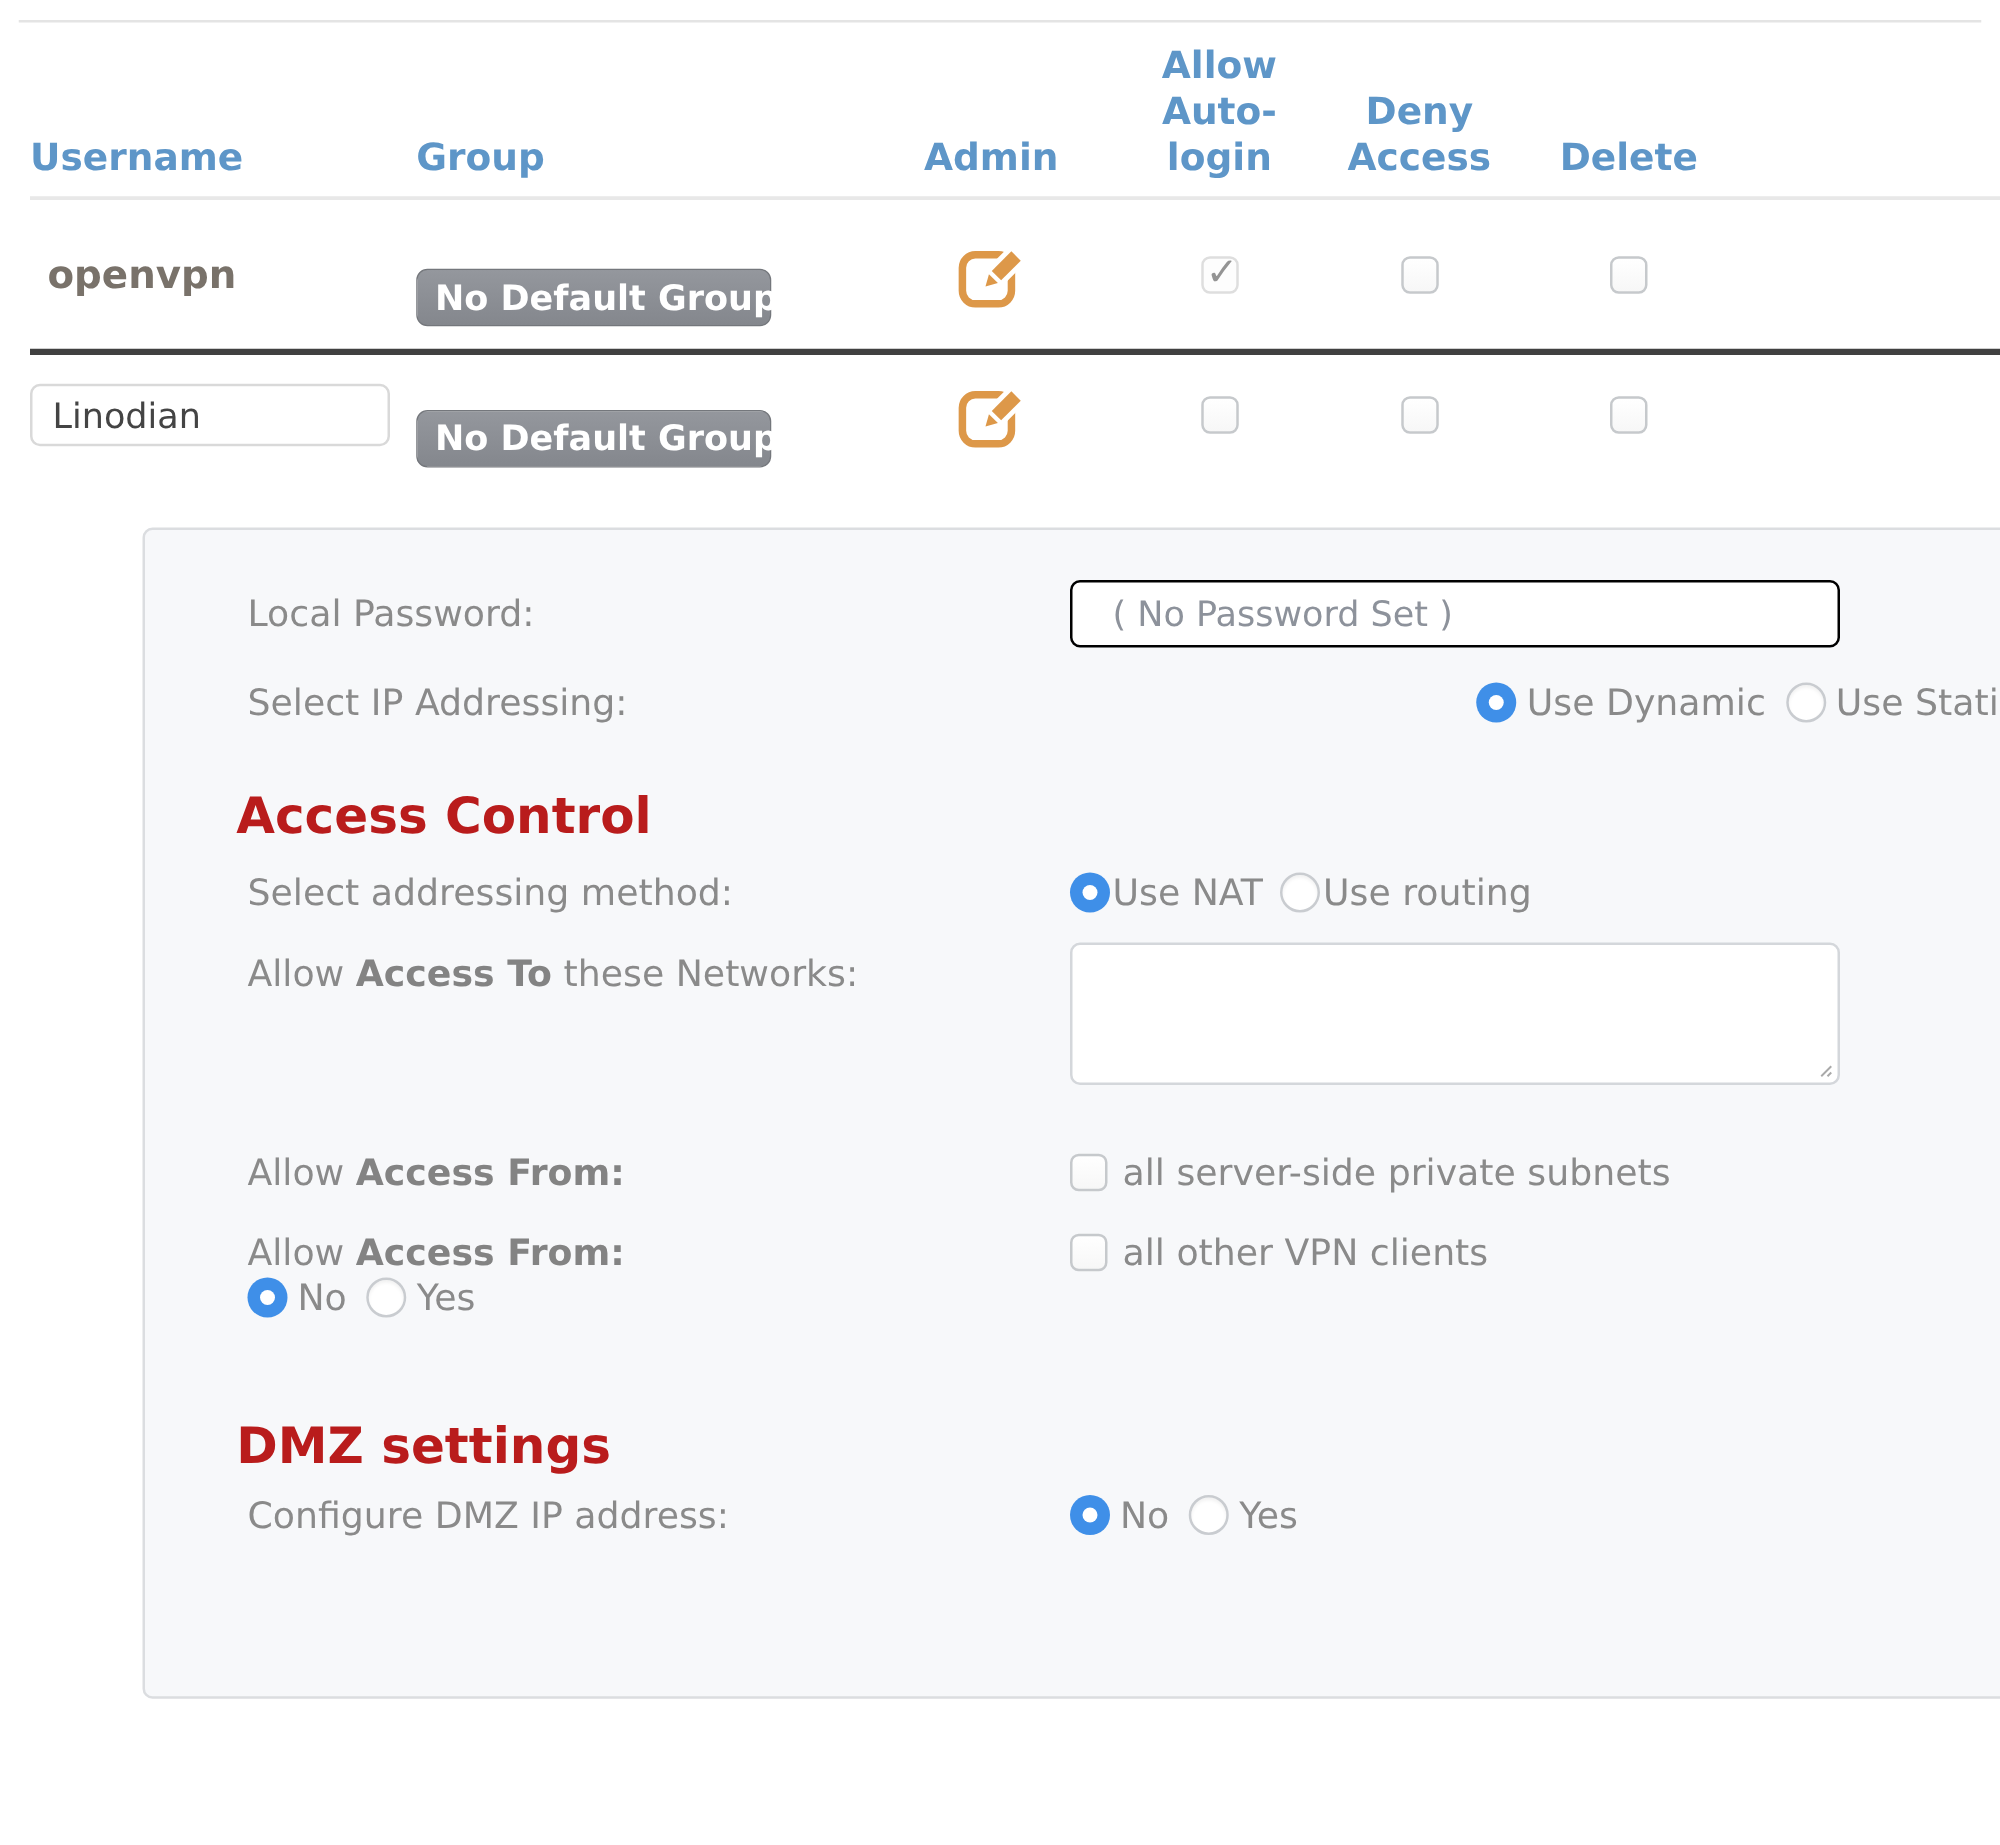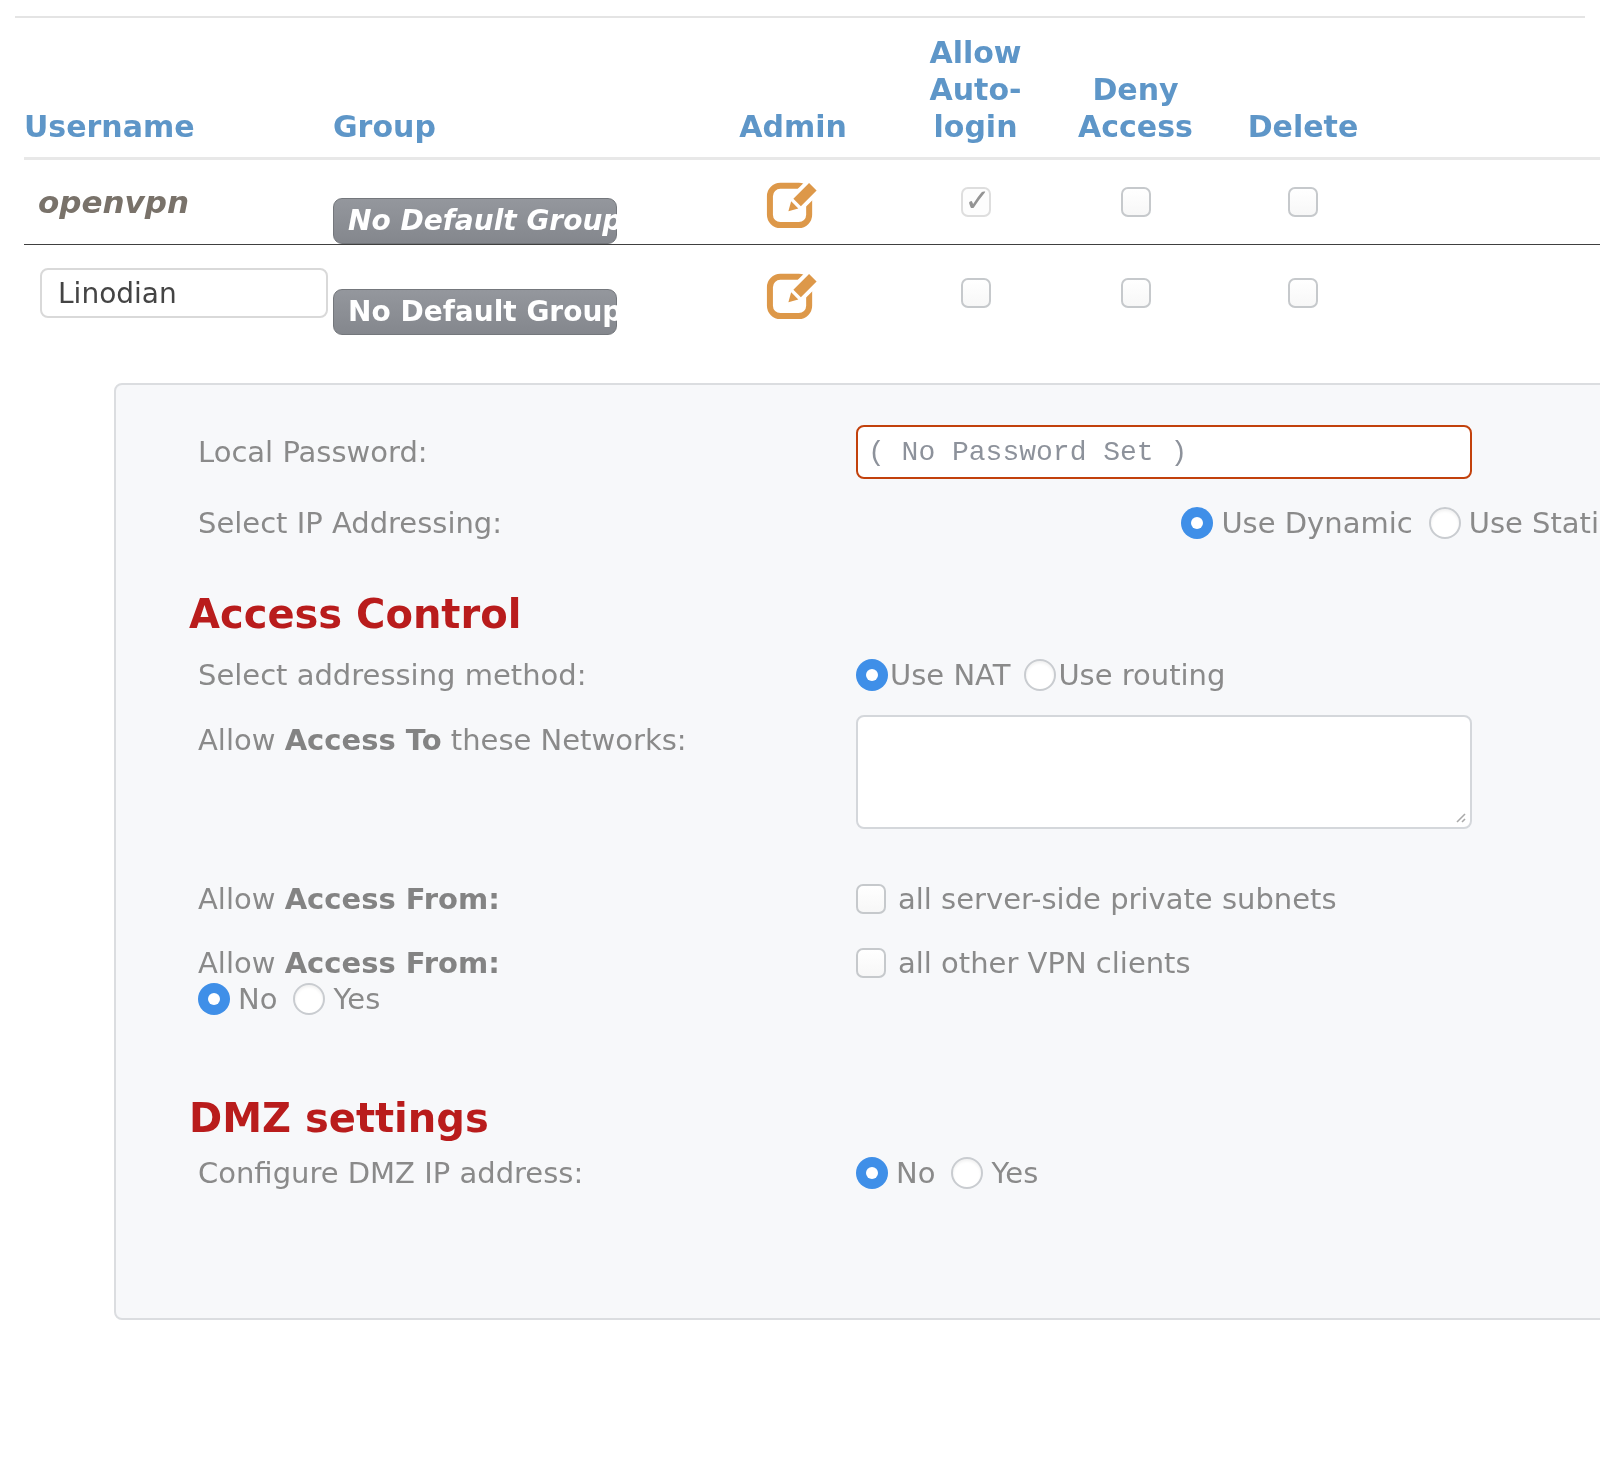--- a/index.html
+++ b/index.html
@@ -21,28 +21,28 @@
     grid-template-columns:309px 360px 200px 165px 155px 180px 155px;
     align-items:center;
   }
   .thead { padding-top:16px; border-bottom:3px solid #e8e8e8; }
   .thead .hcell {
     align-self:end;
     padding-bottom:12px;
     color:#5e96c8; font-size:30px; font-weight:700; line-height:37px;
   }
   .hcell.c { text-align:center; }
-  .row1 { height:85px; border-bottom:1px solid #404040;font-style:italic; }
+  .row1 { height:124px; border-bottom:5px solid #404040; }
   .row2 { height:96px; }
   .cell-center { display:flex; justify-content:center; align-items:center; }
 
   .uname { color:#79726a; font-size:31px; font-weight:700; padding-left:14px; }
 
   .uname-input {
-    width:288px; height:50px; margin-left:16px;
+    width:288px; height:50px; margin-left:0;
     border:2px solid #d9d9d9; border-radius:8px; background:#fff;
     font-size:28px; color:#444; padding:0 16px; outline:none;
   }
 
   
   .gselect {
     width:284px; height:46px;
     display:flex; align-items:center; justify-content:space-between;
     background:linear-gradient(#94979d,#84878d);
     border:1px solid #74777c; border-radius:9px;
@@ -89,22 +89,22 @@
     border-radius:8px;
     padding:40px 91px 127px 82px;
   }
   .frow { display:flex; align-items:center; }
   .flabel { width:658px; flex:none; color:#8a8a8a; font-size:29px; }
   .flabel b { font-weight:700; color:#838383; }
   .fctrl { display:flex; align-items:center; }
 
   .pw-input {
     width:616px; height:54px;
-    border:2px solid #c2410c; border-radius:8px; background:#fff;
-    font-size:28px; color:#3a3a3a; padding:0 10px; outline:none;font-family:Liberation Mono, monospace;
+    border:2px solid #000000; border-radius:8px; background:#fff;
+    font-size:28px; color:#3a3a3a; padding:0 32px; outline:none;
   }
   .pw-input::placeholder { color:#8d929b; opacity:1; }
 
   .row-password { margin-bottom:26px; }
   .row-ip { margin-bottom:0; height:36px;justify-content:space-between; }
 
   .sect-head {
     color:#b91c1c; font-size:40px; font-weight:700; line-height:46px;
     margin-left:-9px;
   }

